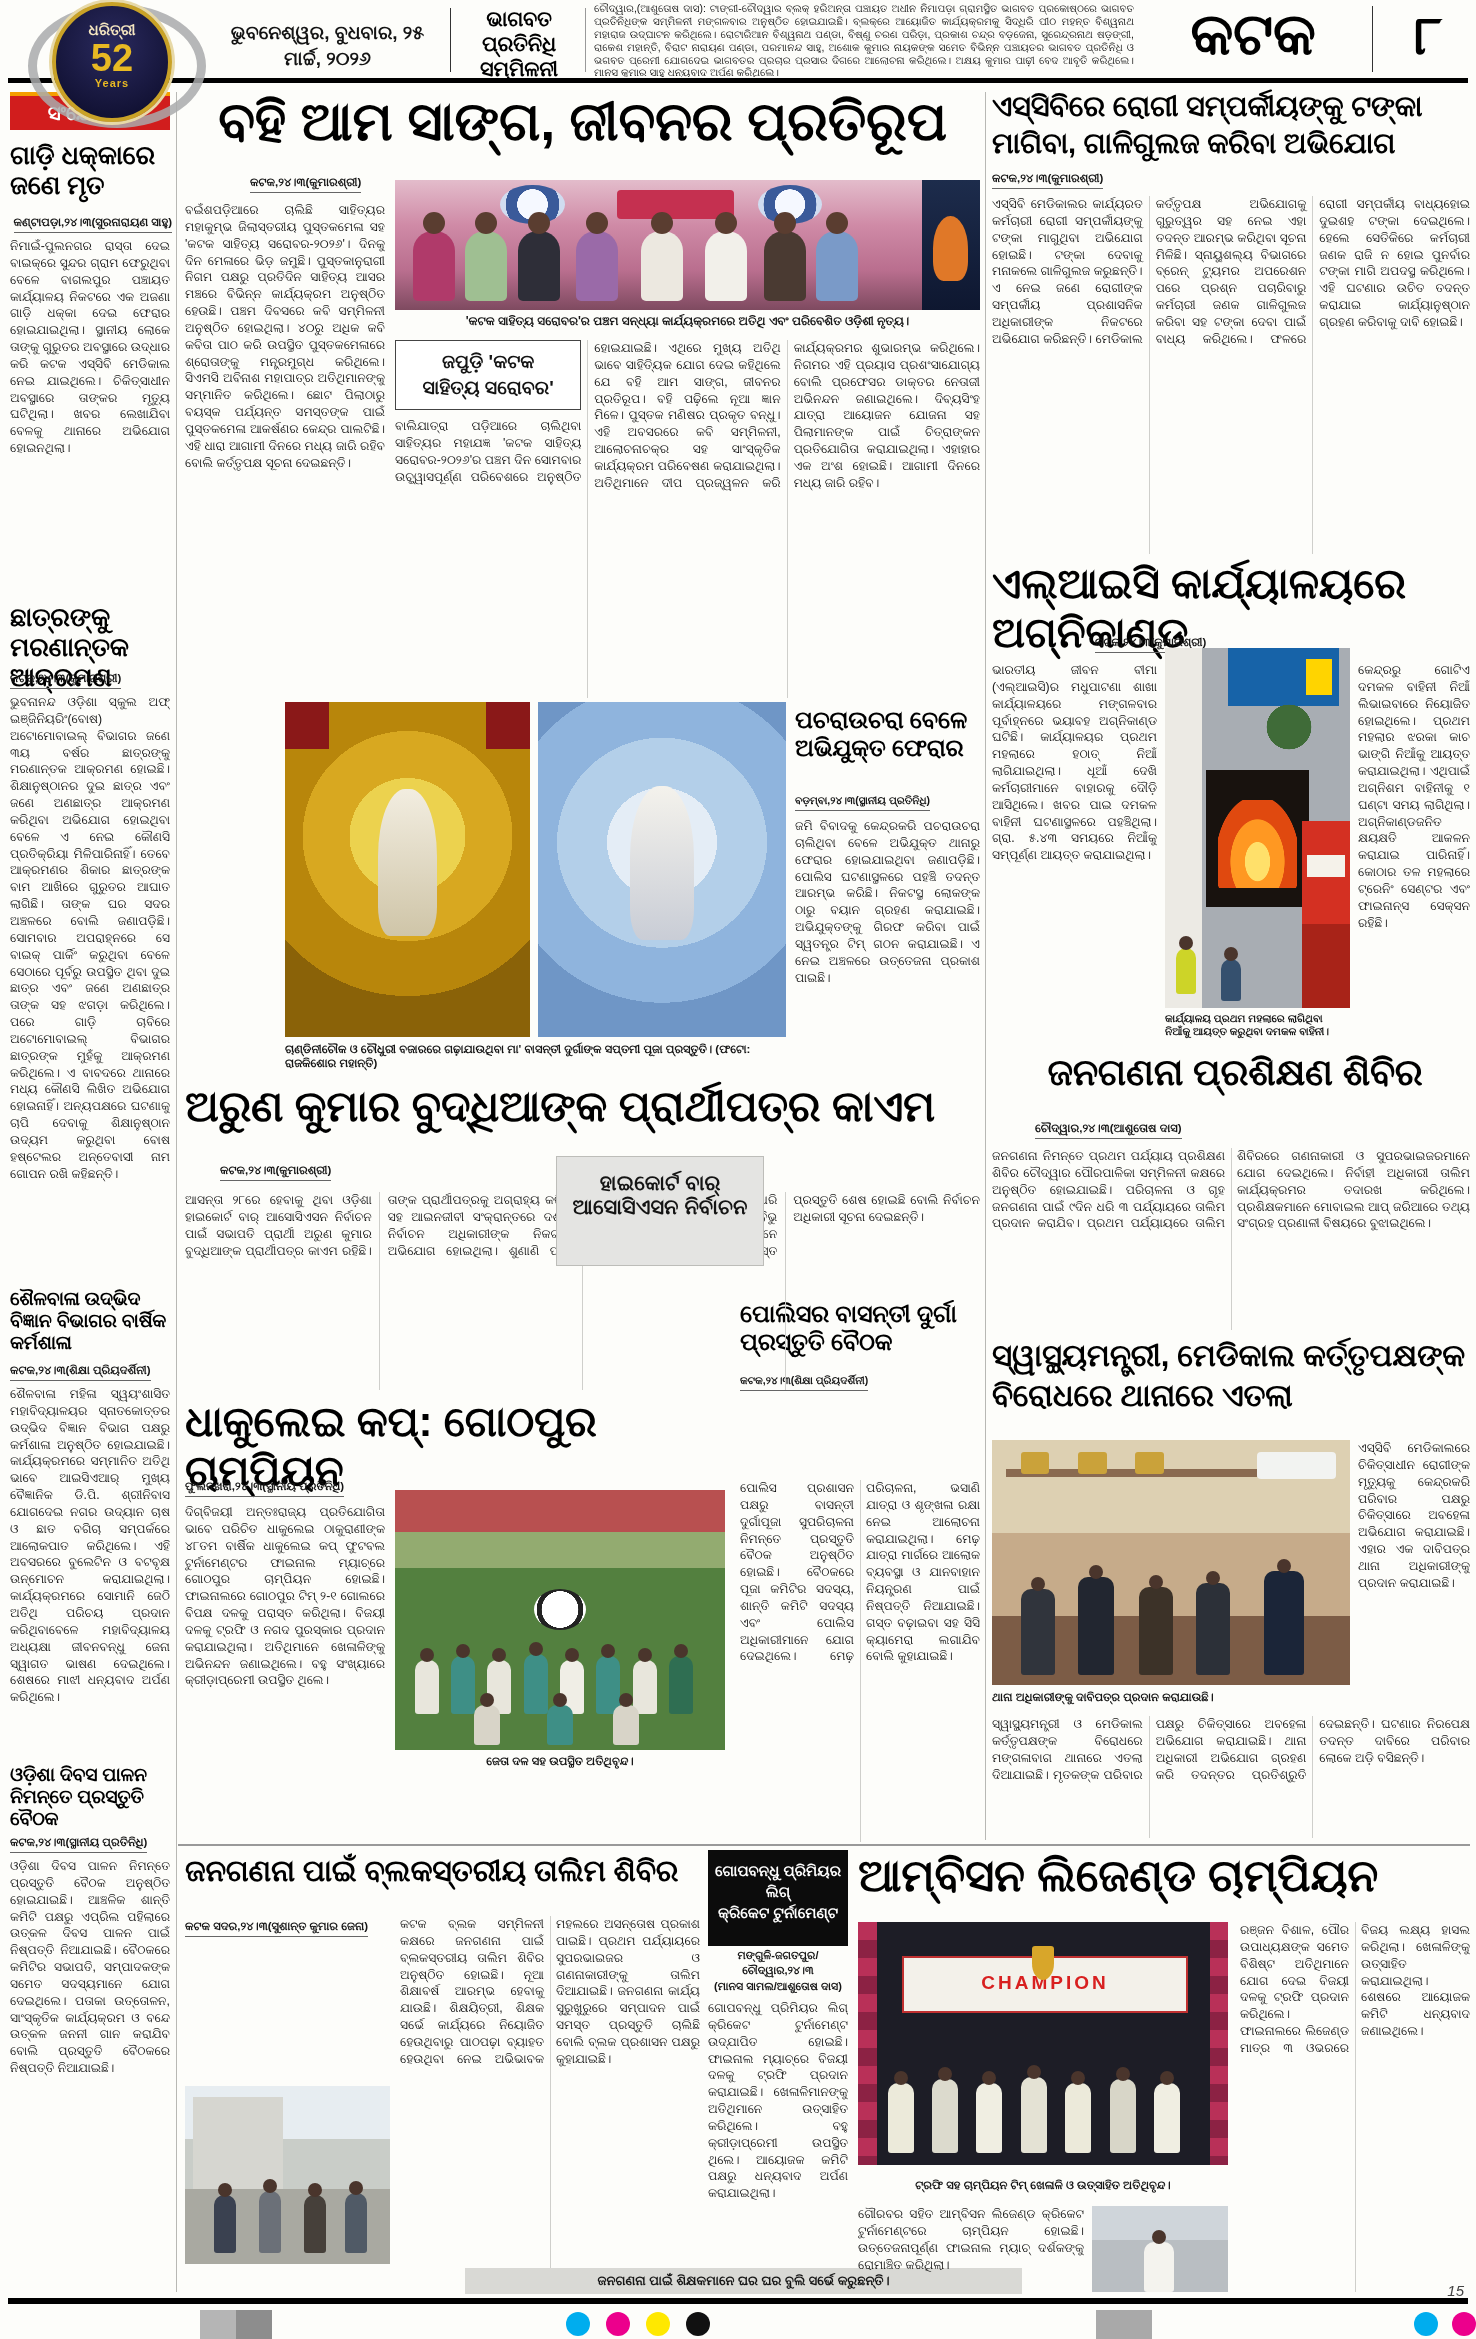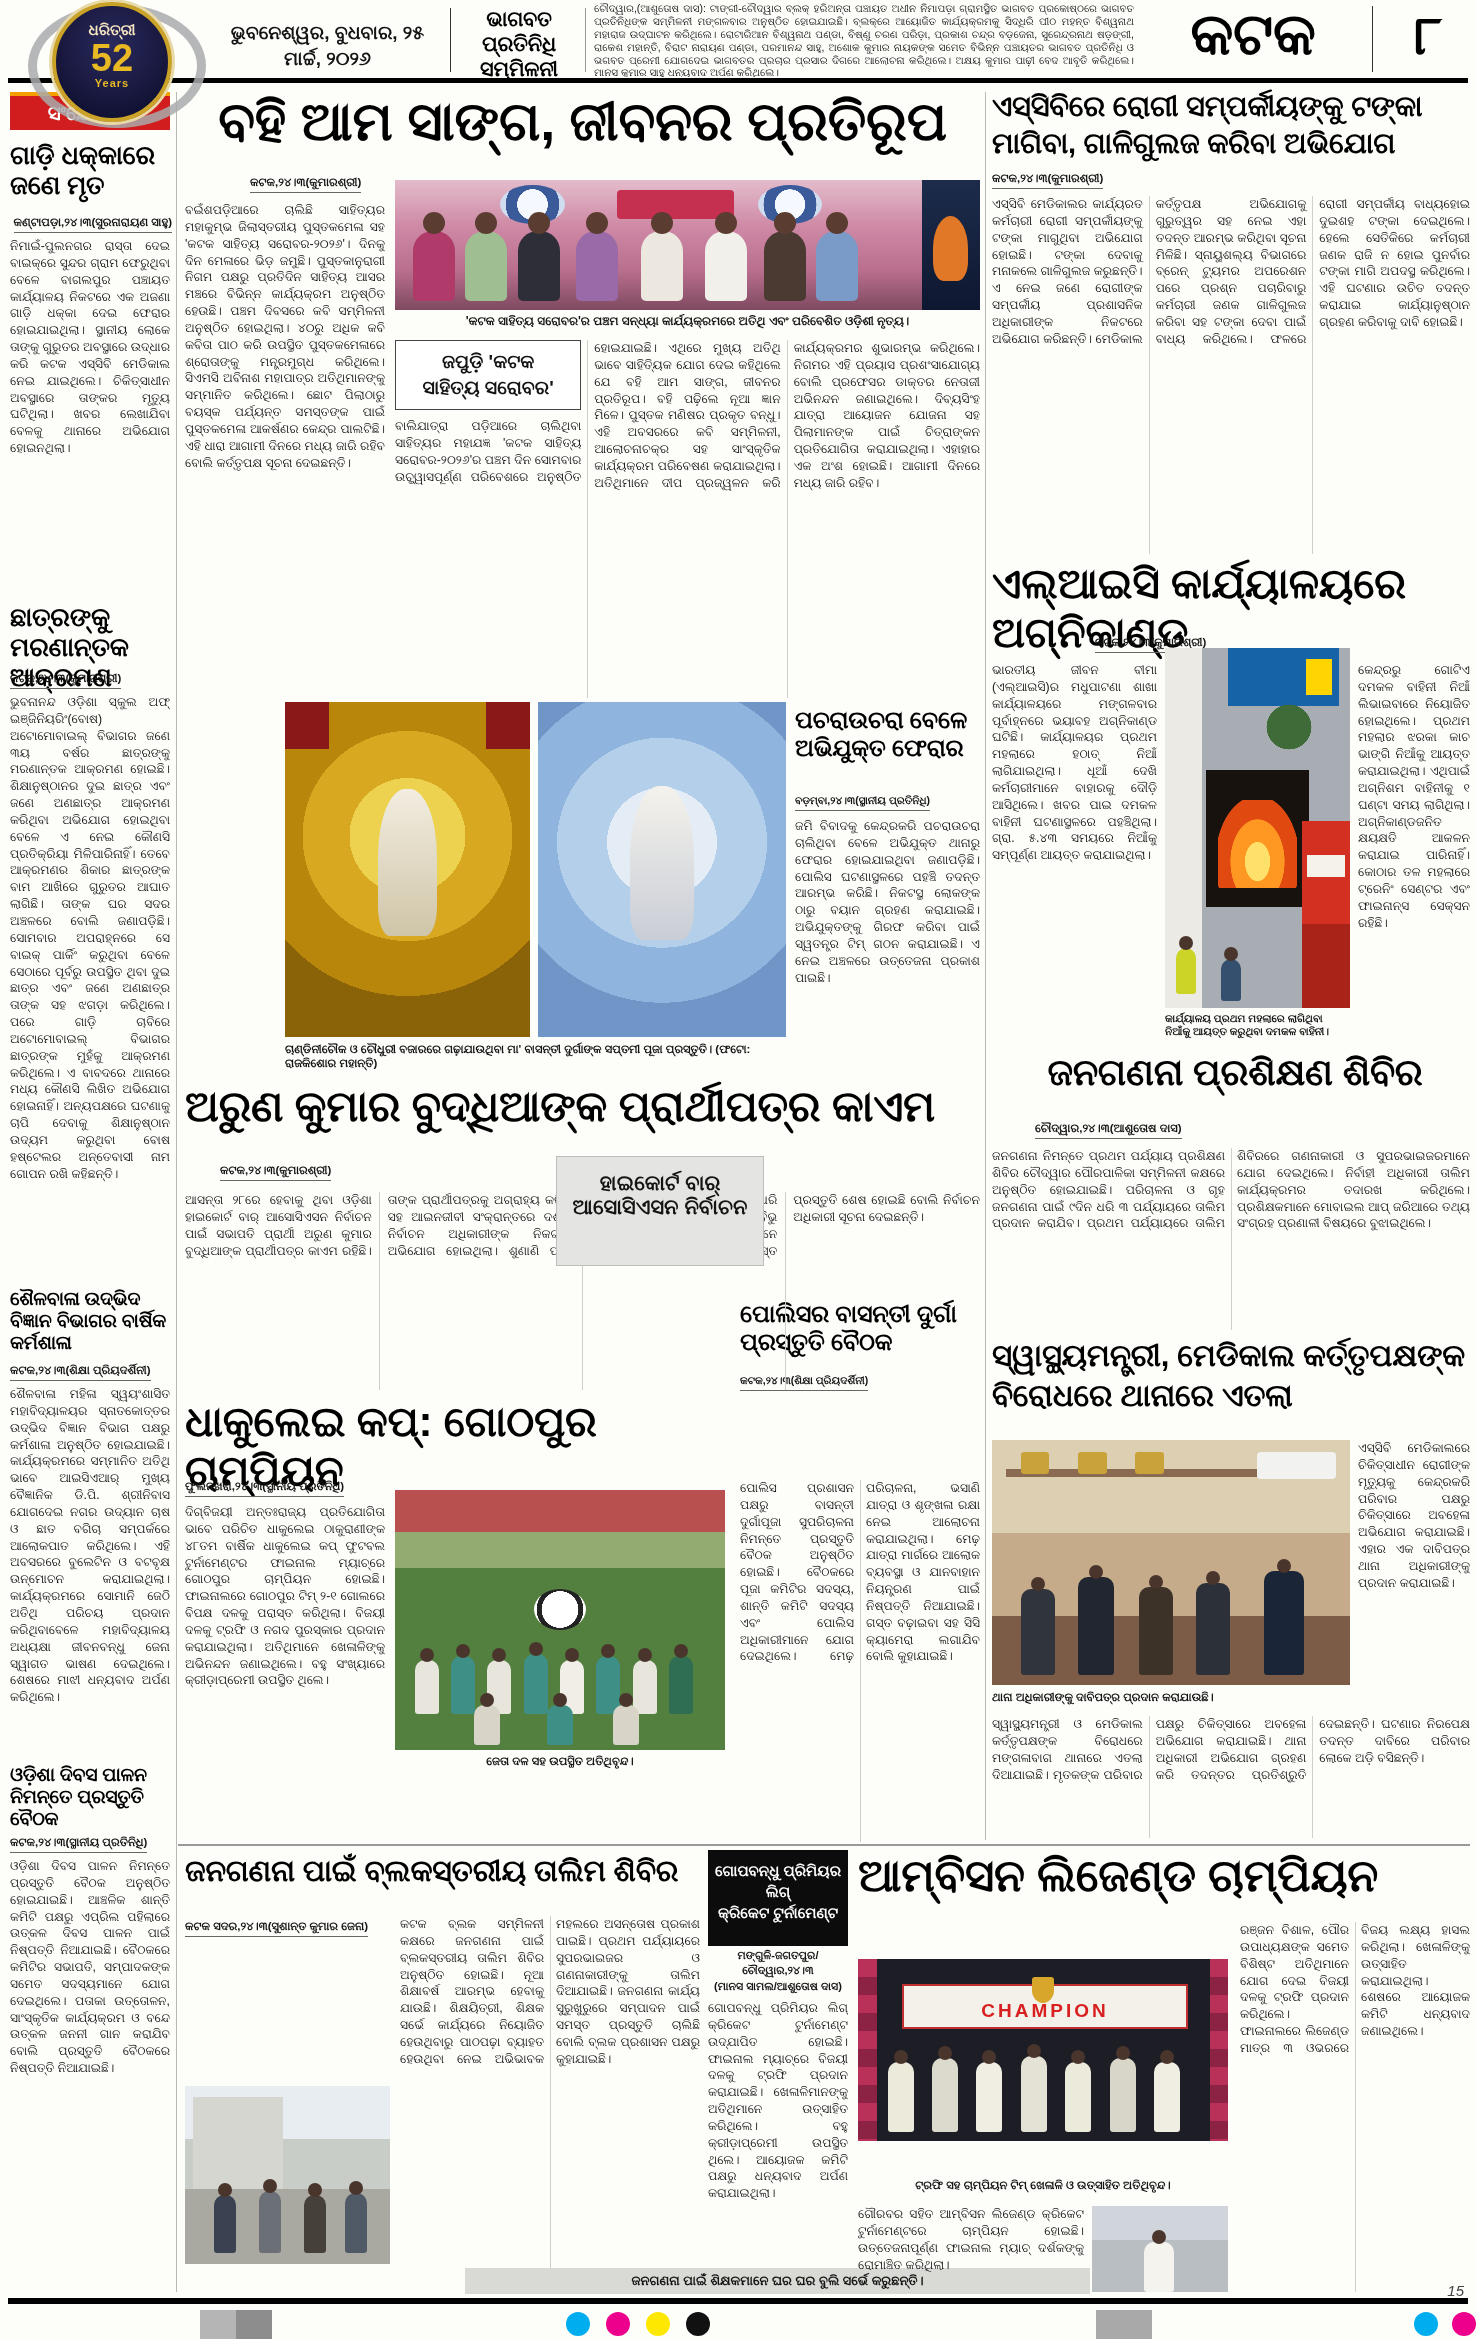--- a/index.html
+++ b/index.html
@@ -248,38 +248,38 @@
     <div class="b body-text" style="left:185px;top:1944px;width:205px;height:138px;"></div>
     <div class="photo" style="left:185px;top:2086px;width:205px;height:178px;
          background:linear-gradient(180deg,#e7edf1 0 30%,#c9cdc8 30% 58%,#a9a9a1 58%);">
       <div style="position:absolute;left:4%;top:6%;width:44%;height:52%;background:#d6d6d0;"></div>
       <span class="sil" style="left:14%;bottom:6%;width:22px;height:58px;background:#3a4150;"></span>
       <span class="sil" style="left:36%;bottom:6%;width:22px;height:62px;background:#6b7078;"></span>
       <span class="sil" style="left:58%;bottom:6%;width:22px;height:58px;background:#46403a;"></span>
       <span class="sil" style="left:78%;bottom:6%;width:22px;height:60px;background:#505a66;"></span>
     </div>
     <div class="b body-text cols2" style="left:400px;top:1916px;width:300px;height:372px;">କଟକ ବ୍ଲକ ସମ୍ମିଳନୀ କକ୍ଷରେ ଜନଗଣନା ପାଇଁ ବ୍ଲକସ୍ତରୀୟ ତାଲିମ ଶିବିର ଅନୁଷ୍ଠିତ ହୋଇଛି। ନୂଆ ଶିକ୍ଷାବର୍ଷ ଆରମ୍ଭ ହେବାକୁ ଯାଉଛି। ଶିକ୍ଷୟିତ୍ରୀ, ଶିକ୍ଷକ ସର୍ଭେ କାର୍ଯ୍ୟରେ ନିୟୋଜିତ ହେଉଥିବାରୁ ପାଠପଢ଼ା ବ୍ୟାହତ ହେଉଥିବା ନେଇ ଅଭିଭାବକ ମହଲରେ ଅସନ୍ତୋଷ ପ୍ରକାଶ ପାଇଛି। ପ୍ରଥମ ପର୍ଯ୍ୟାୟରେ ସୁପରଭାଇଜର ଓ ଗଣନାକାରୀଙ୍କୁ ତାଲିମ ଦିଆଯାଇଛି। ଜନଗଣନା କାର୍ଯ୍ୟ ସୁରୁଖୁରୁରେ ସମ୍ପାଦନ ପାଇଁ ସମସ୍ତ ପ୍ରସ୍ତୁତି ଚାଲିଛି ବୋଲି ବ୍ଲକ ପ୍ରଶାସନ ପକ୍ଷରୁ କୁହାଯାଇଛି।</div>
-    <div class="b capstrip" style="left:465px;top:2268px;width:625px;height:26px;">ଜନଗଣନା ପାଇଁ ଶିକ୍ଷକମାନେ ଘର ଘର ବୁଲି ସର୍ଭେ କରୁଛନ୍ତି।</div>
+    <div class="b capstrip" style="left:465px;top:2268px;width:557px;height:26px;">ଜନଗଣନା ପାଇଁ ଶିକ୍ଷକମାନେ ଘର ଘର ବୁଲି ସର୍ଭେ କରୁଛନ୍ତି।</div>
   </section>
 
   <section>
     <div class="blackbox b" style="left:708px;top:1850px;width:140px;height:86px;padding-top:10px;">
       <div style="font-size:15px;line-height:1.4;">ଗୋପବନ୍ଧୁ ପ୍ରିମିୟର ଲିଗ୍</div>
       <div style="font-size:15px;line-height:1.4;">କ୍ରିକେଟ ଟୁର୍ନାମେଣ୍ଟ</div>
     </div>
     <div class="b" style="left:708px;top:1948px;width:140px;text-align:center;font-size:11px;font-weight:bold;line-height:1.4;">
       <div>ମଙ୍ଗୁଳି-ଜଗତପୁର/ଚୌଦ୍ୱାର,୨୪।୩</div>
       <div>(ମାନସ ସାମଲ/ଆଶୁତୋଷ ଦାସ)</div>
     </div>
     <div class="b body-text" style="left:708px;top:2000px;width:140px;height:262px;">ଗୋପବନ୍ଧୁ ପ୍ରିମିୟର ଲିଗ୍ କ୍ରିକେଟ ଟୁର୍ନାମେଣ୍ଟ ଉଦ୍‌ଯାପିତ ହୋଇଛି। ଫାଇନାଲ ମ୍ୟାଚ୍‌ରେ ବିଜୟୀ ଦଳକୁ ଟ୍ରଫି ପ୍ରଦାନ କରାଯାଇଛି। ଖେଳାଳିମାନଙ୍କୁ ଅତିଥିମାନେ ଉତ୍ସାହିତ କରିଥିଲେ। ବହୁ କ୍ରୀଡ଼ାପ୍ରେମୀ ଉପସ୍ଥିତ ଥିଲେ। ଆୟୋଜକ କମିଟି ପକ୍ଷରୁ ଧନ୍ୟବାଦ ଅର୍ପଣ କରାଯାଇଥିଲା।</div>
   </section>
 
   <section>
     <div class="b head" style="left:858px;top:1850px;width:612px;font-size:45px;">ଆମ୍ବିସନ ଲିଜେଣ୍ଡ ଚାମ୍ପିୟନ</div>
-    <div class="photo" style="left:858px;top:1922px;width:370px;height:182px;background:#1d1d26;margin-top:37px;">
+    <div class="photo" style="left:858px;top:1922px;width:370px;height:243px;background:#1d1d26;">
       <div style="position:absolute;left:0;top:0;width:5%;height:100%;background:repeating-linear-gradient(180deg,#b93058 0 18px,#8c2244 18px 36px);"></div>
       <div style="position:absolute;right:0;top:0;width:5%;height:100%;background:repeating-linear-gradient(180deg,#b93058 0 18px,#8c2244 18px 36px);"></div>
       <div style="position:absolute;left:12%;top:14%;width:76%;height:22%;background:#f3f1ea;border:2px solid #c03030;
            text-align:center;font-weight:bold;color:#d82020;font-size:19px;letter-spacing:3px;line-height:50px;overflow:hidden;">CHAMPION</div>
       <div style="position:absolute;left:47%;top:10%;width:6%;height:14%;background:#d8a62a;border-radius:3px 3px 50% 50%;"></div>
       <span class="sil" style="left:8%;bottom:5%;width:26px;height:70px;background:#eceada;"></span>
       <span class="sil" style="left:20%;bottom:5%;width:26px;height:74px;background:#dcdacd;"></span>
       <span class="sil" style="left:32%;bottom:5%;width:26px;height:70px;background:#f0eee2;"></span>
       <span class="sil" style="left:44%;bottom:5%;width:26px;height:76px;background:#e4e2d4;"></span>
       <span class="sil" style="left:56%;bottom:5%;width:26px;height:70px;background:#eceada;"></span>

